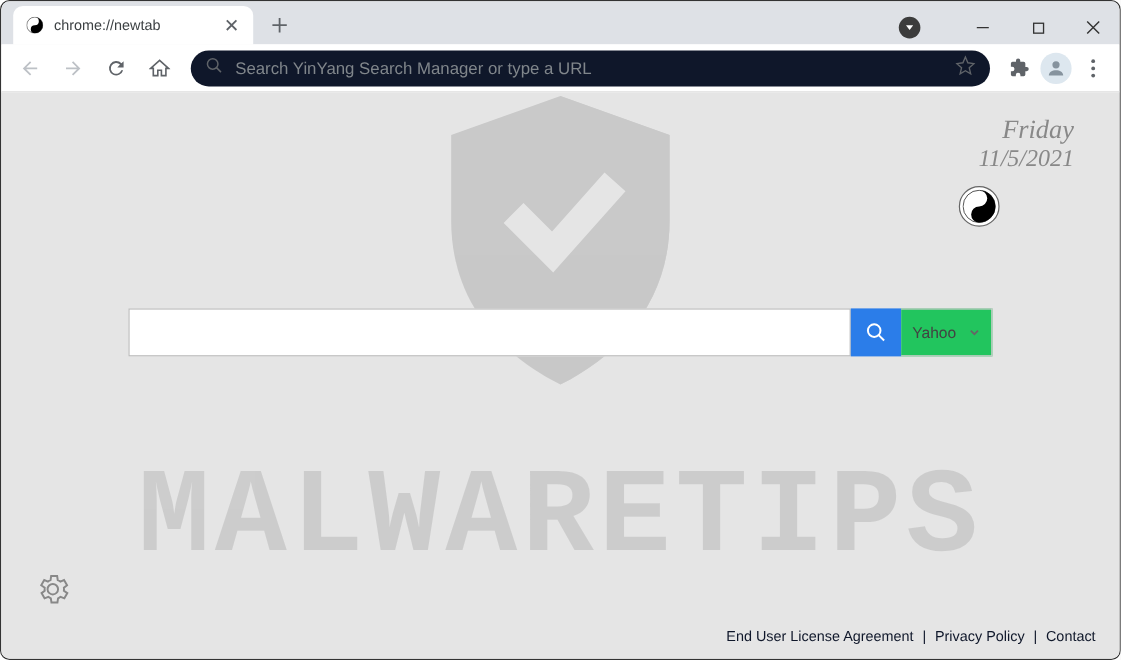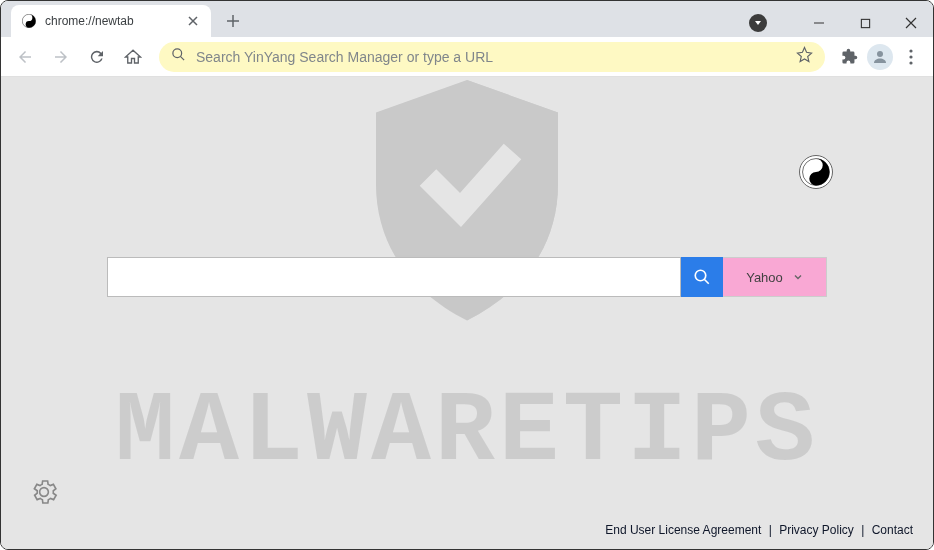--- a/index.html
+++ b/index.html
@@ -15,21 +15,21 @@
     .tab-close { width: 16px; height: 16px; display: flex; align-items: center; justify-content: center; color: #5f6368; cursor: pointer; font-size: 14px; }
     .newtab-btn { width: 28px; height: 28px; display: flex; align-items: center; justify-content: center; color: #5f6368; cursor: pointer; font-size: 18px; margin-left: 8px; margin-bottom: 2px; }
     .win-controls { margin-left: auto; display: flex; align-items: center; height: 100%; padding-right: 8px; gap: 18px; align-self: flex-start; padding-top: 8px; }
     .win-btn { width: 28px; height: 24px; display: flex; align-items: center; justify-content: center; color: #333; cursor: pointer; }
     .down-badge { width: 18px; height: 18px; border-radius: 50%; background: #3c3c3c; display: flex; align-items: center; justify-content: center; margin-right: 20px;}
     
     
     .toolbar { height: 40px; background: #fff; display: flex; align-items: center; padding: 0 8px; gap: 4px; border-bottom: 1px solid #e0e0e0; }
     .toolbar-btn { width: 32px; height: 32px; display: flex; align-items: center; justify-content: center; color: #5f6368; cursor: pointer; border-radius: 50%; }
     .toolbar-btn.disabled { color: #bdc1c6; }
-    .omnibox { flex: 1; height: 30px; background: #fef9c3; border-radius: 15px; display: flex; align-items: center; padding: 0 12px; gap: 10px; margin: 0 6px; }
+    .omnibox { flex: 1; height: 30px; background: #0f172a; border-radius: 15px; display: flex; align-items: center; padding: 0 12px; gap: 10px; margin: 0 6px; }
     .omnibox-icon { color: #5f6368; }
     .omnibox-text { color: #80868b; font-size: 14px; flex: 1; }
     .omnibox-star { color: #5f6368; }
     .ext-icon { width: 28px; height: 28px; display: flex; align-items: center; justify-content: center; color: #5f6368; cursor: pointer; }
     .profile-icon { width: 26px; height: 26px; border-radius: 50%; background: #dde7ef; display: flex; align-items: center; justify-content: center; color: #5f6368; }
     .menu-dots { width: 28px; height: 28px; display: flex; align-items: center; justify-content: center; color: #5f6368; cursor: pointer; font-size: 16px; }
     
     
     .content { flex: 1; background: #e5e5e5; position: relative; display: flex; flex-direction: column; overflow: hidden; }
     
@@ -38,21 +38,21 @@
     
     .date-block { position: absolute; top: 18px; right: 38px; text-align: right; color: #888; font-family: Georgia, serif; font-style: italic; }
     .date-day { font-size: 22px; }
     .date-date { font-size: 20px; }
     
     .yinyang-badge { position: absolute; top: 78px; right: 100px; width: 34px; height: 34px; border-radius: 50%; background: #fff; border: 1px solid #666; display: flex; align-items: center; justify-content: center; }
     
     .search-row { position: absolute; top: 180px; left: 50%; transform: translateX(-50%); display: flex; width: 720px; height: 40px; }
     .search-input { flex: 1; border: 1px solid #bbb; background: #fff; padding: 0 10px; font-size: 14px; outline: none; }
     .search-btn { width: 42px; background: #2b7de9; display: flex; align-items: center; justify-content: center; cursor: pointer; }
-    .provider-select { width: 104px; background: #f9a8d4; border: 1px solid #ccc; border-left: none; display: flex; align-items: center; justify-content: center; gap: 10px; font-size: 13px; color: #424242; cursor: pointer; }
+    .provider-select { width: 76px; background: #22c55e; border: 1px solid #ccc; border-left: none; display: flex; align-items: center; justify-content: center; gap: 10px; font-size: 13px; color: #424242; cursor: pointer; }
     
     .gear-corner { position: absolute; bottom: 38px; left: 28px; color: #888; cursor: pointer; }
     
     .footer-links { position: absolute; bottom: 12px; right: 20px; font-size: 12px; color: #0f172a; }
     .footer-links span.link { cursor: pointer; }
     .footer-links span.sep { margin: 0 4px; }
   </style>
 </head>
 <body>
 
@@ -162,20 +162,24 @@
   <div class="content">
     <div class="watermark-shield">
       <svg width="260" height="260" viewBox="0 0 200 200">
         <path d="M100 10 L170 35 V90 C170 140 140 175 100 195 C60 175 30 140 30 90 V35 Z" fill="#000"></path>
         <path d="M100 10 L170 35 V90 C170 140 140 175 100 195 V10 Z" fill="#000" opacity="0.7"></path>
         <path d="M70 85 L95 110 L135 65" stroke="#e5e5e5" stroke-width="18" fill="none"></path>
       </svg>
     </div>
     <div class="watermark-text">MALWARETIPS</div>
 
+    <div class="date-block">
+      <div class="date-day">Friday</div>
+      <div class="date-date">11/5/2021</div>
+    </div>
 
     <div class="yinyang-badge">
       <svg width="28" height="28" viewBox="0 0 100 100">
           <circle cx="50" cy="50" r="48" fill="#fff" stroke="#000" stroke-width="2"></circle>
           <path d="M50 2 A48 48 0 0 1 50 98 A24 24 0 0 1 50 50 A24 24 0 0 0 50 2" fill="#000"></path>
           <circle cx="50" cy="26" r="7" fill="#fff"></circle>
           <circle cx="50" cy="74" r="7" fill="#000"></circle>
         </svg>
     </div>
 

